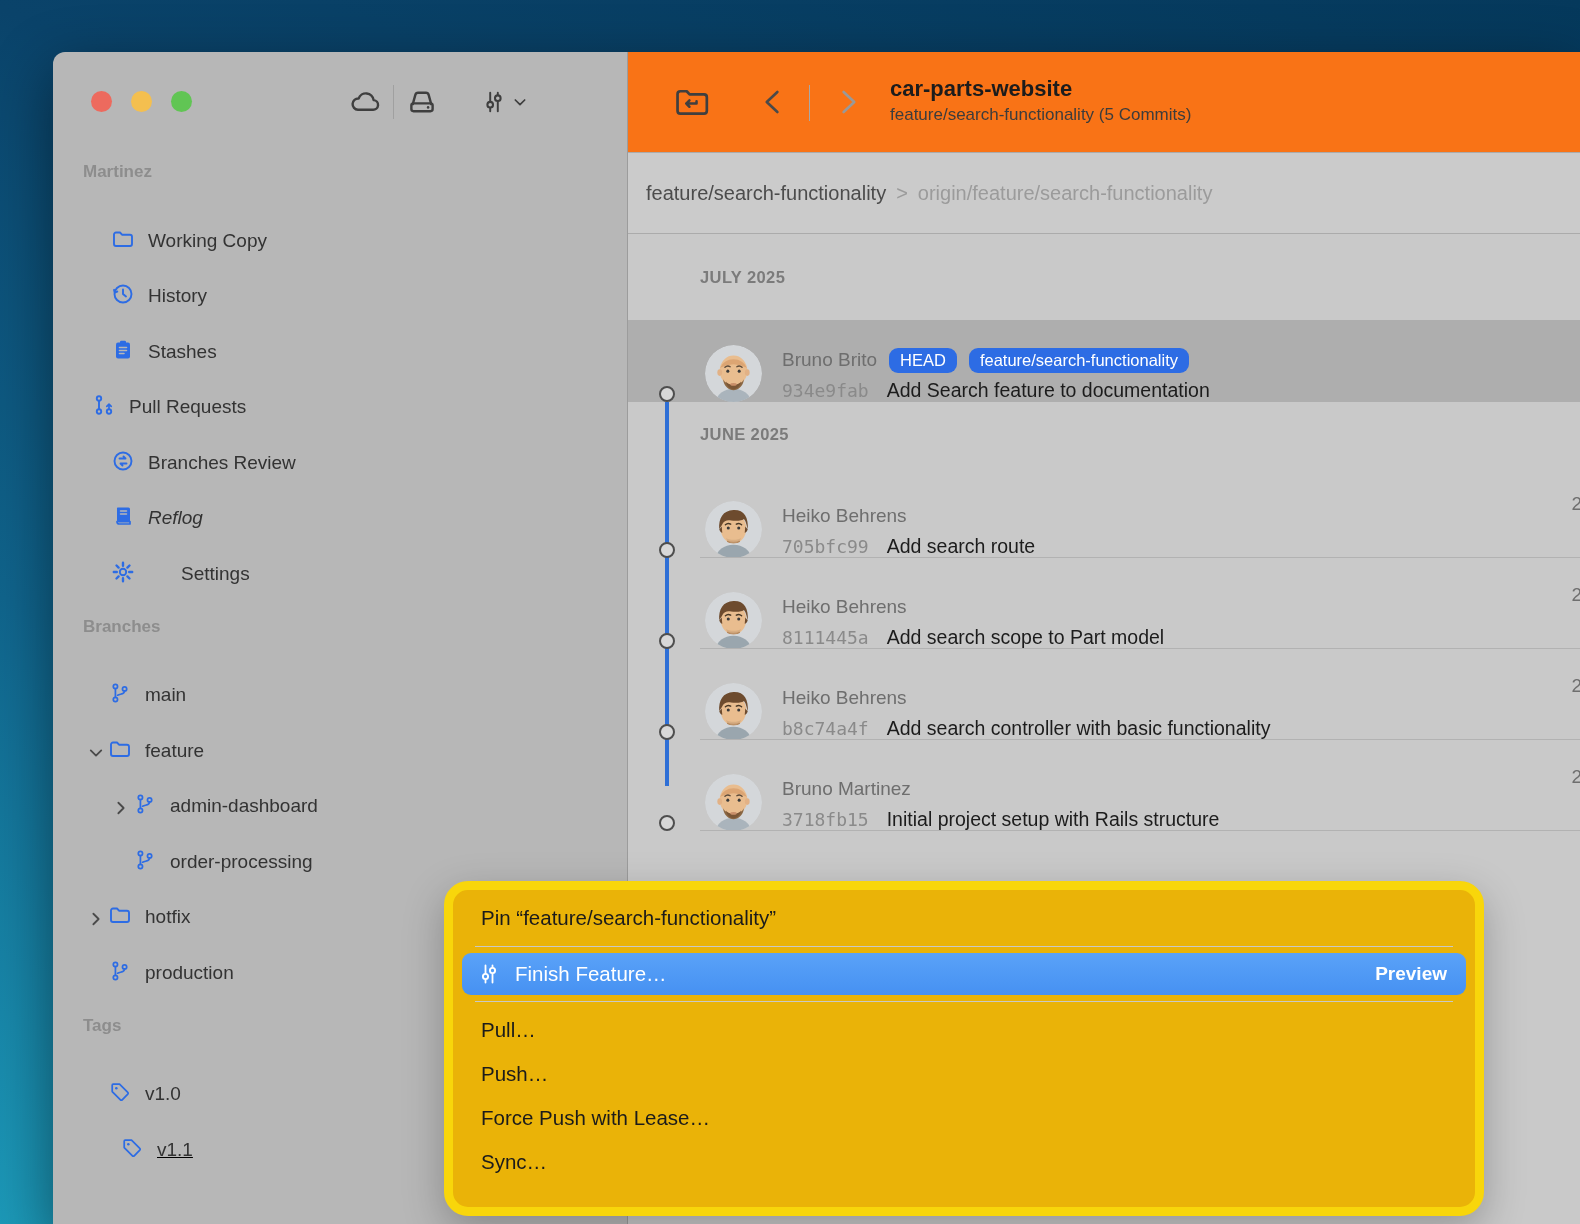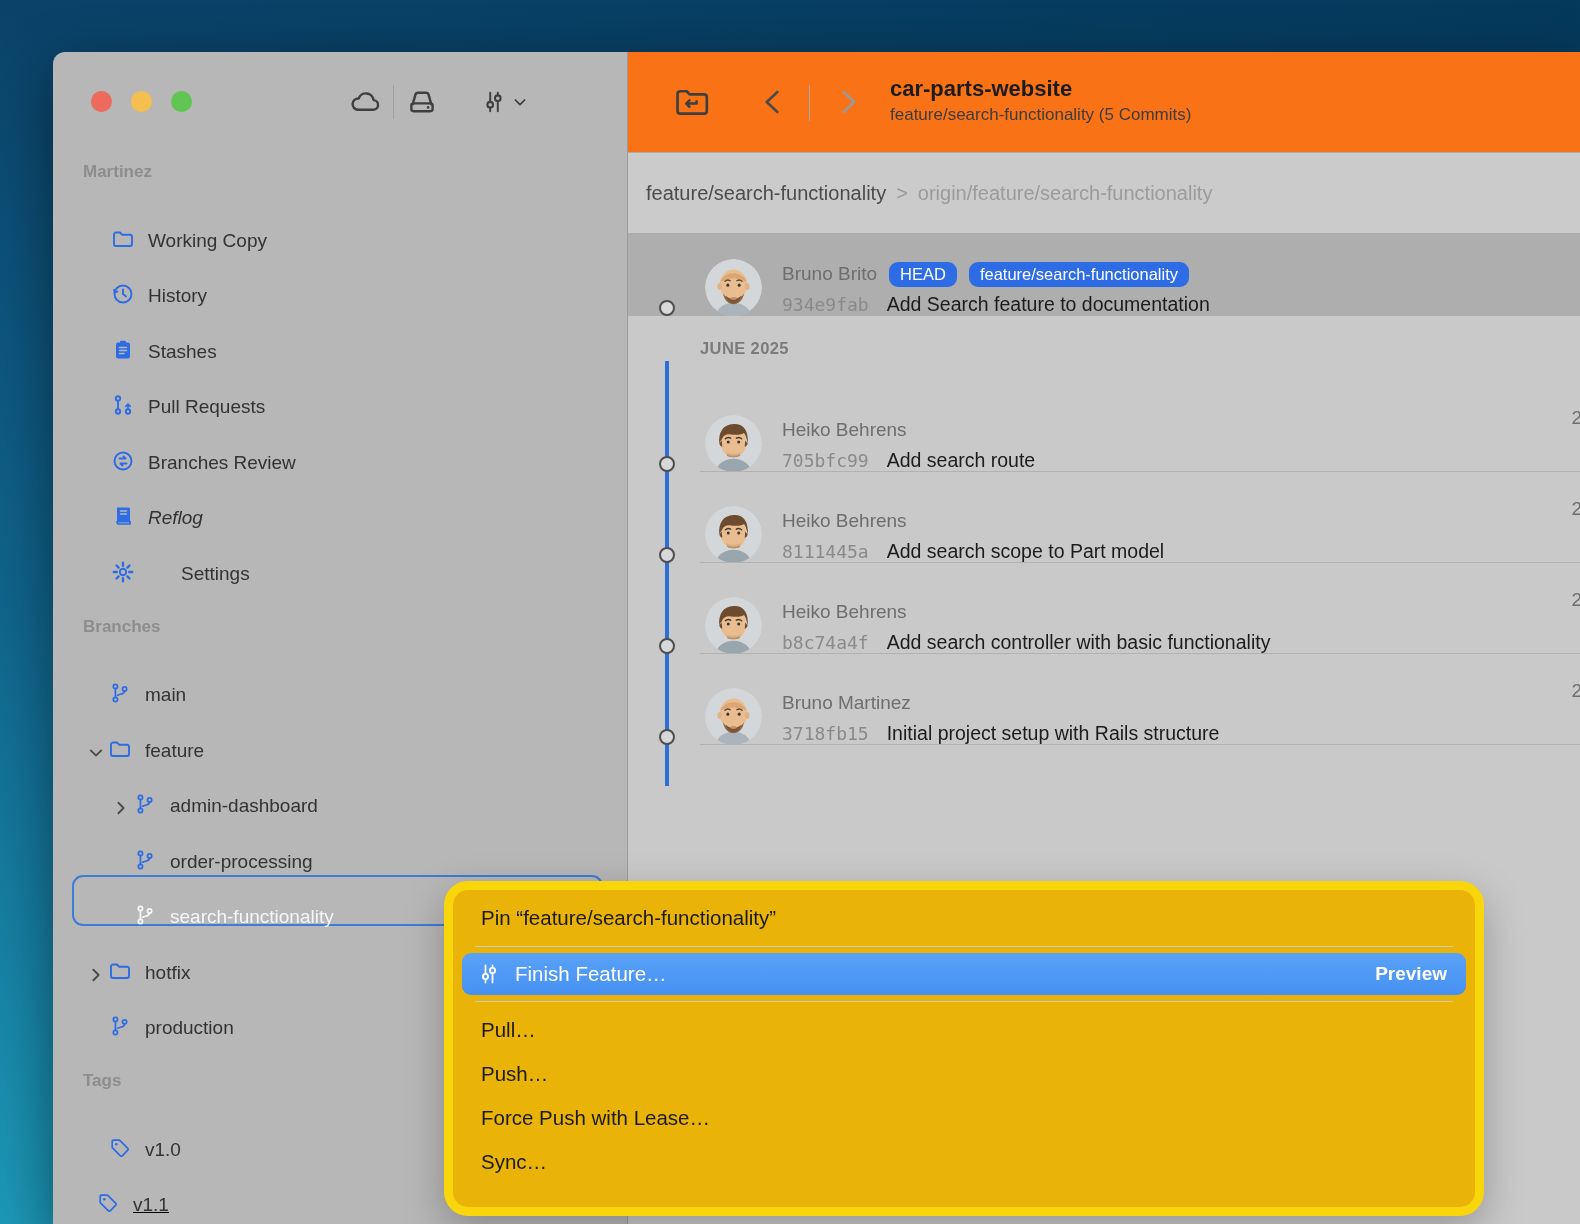--- a/index.html
+++ b/index.html
@@ -148,21 +148,21 @@
         <div class="nav-row" style="padding-left: 57px;">
           <span class="nicon">
             <svg width="24" height="24" viewBox="0 0 24 24" fill="none" stroke="currentColor" stroke-width="1.9" stroke-linecap="round" stroke-linejoin="round">
               <rect x="5" y="4.5" width="14" height="16" rx="2" fill="currentColor" stroke="none"></rect>
               <rect x="9" y="2.8" width="6" height="3.4" rx="1.2" fill="currentColor" stroke="none"></rect>
               <path d="M8.5 9.5h7M8.5 12.5h7M8.5 15.5h4.5" stroke="#b7b7b7" stroke-width="1.6"></path>
             </svg>
           </span>
           <span class="nlabel">Stashes</span>
         </div>
-        <div class="nav-row" style="padding-left: 57px;">
+        <div class="nav-row" style="padding-left: 38px;">
           <span class="nicon">
             <svg width="24" height="24" viewBox="0 0 24 24" fill="none" stroke="currentColor" stroke-width="1.9" stroke-linecap="round" stroke-linejoin="round">
               <circle cx="7" cy="5.5" r="2.2"></circle>
               <circle cx="7" cy="18.5" r="2.2"></circle>
               <path d="M7 7.7v8.6"></path>
               <circle cx="17" cy="18.5" r="2.2"></circle>
               <path d="M17 16.3v-5.1m0 0-2.2 2.2M17 11.2l2.2 2.2" stroke-width="1.7"></path>
             </svg>
           </span>
           <span class="nlabel">Pull Requests</span>
@@ -242,70 +242,57 @@
           <span class="nicon">
             <svg width="22" height="22" viewBox="0 0 24 24" fill="none" stroke="currentColor" stroke-width="1.9" stroke-linecap="round" stroke-linejoin="round">
               <circle cx="7" cy="5" r="2.3"></circle>
               <circle cx="7" cy="19" r="2.3"></circle>
               <circle cx="17" cy="7.5" r="2.3"></circle>
               <path d="M7 7.3v9.4M17 9.8c0 3.5-4 3-7.6 4.6"></path>
             </svg>
           </span>
           <span class="nlabel">order-processing</span>
         </div>
-        <div class="nav-row selected" style="padding-left: 57px;">
-          <span class="sel-pill"><span class="sel-fill"></span></span>
+        <div class="nav-row" style="padding-left: 32px;">
+          <span class="chev">
+            <svg width="18" height="18" viewBox="0 0 24 24" fill="none" stroke="currentColor" stroke-width="1.9" stroke-linecap="round" stroke-linejoin="round">
+              <path d="M8.5 5l7 7-7 7" stroke-width="2.4"></path>
+            </svg>
+          </span>
+          <span class="nicon">
+            <svg width="24" height="24" viewBox="0 0 24 24" fill="none" stroke="currentColor" stroke-width="1.9" stroke-linecap="round" stroke-linejoin="round">
+              <path d="M3 7.5c0-1.1.9-2 2-2h4l2 2.2h8c1.1 0 2 .9 2 2V17c0 1.1-.9 2-2 2H5c-1.1 0-2-.9-2-2z"></path>
+            </svg>
+          </span>
+          <span class="nlabel">hotfix</span>
+        </div>
+        <div class="nav-row" style="padding-left: 32px;">
           <span class="chev"></span>
           <span class="nicon">
             <svg width="22" height="22" viewBox="0 0 24 24" fill="none" stroke="currentColor" stroke-width="1.9" stroke-linecap="round" stroke-linejoin="round">
               <circle cx="7" cy="5" r="2.3"></circle>
               <circle cx="7" cy="19" r="2.3"></circle>
               <circle cx="17" cy="7.5" r="2.3"></circle>
               <path d="M7 7.3v9.4M17 9.8c0 3.5-4 3-7.6 4.6"></path>
             </svg>
           </span>
-          <span class="nlabel">search-functionality</span>
-        </div>
-        <div class="nav-row" style="padding-left: 32px;">
-          <span class="chev">
-            <svg width="18" height="18" viewBox="0 0 24 24" fill="none" stroke="currentColor" stroke-width="1.9" stroke-linecap="round" stroke-linejoin="round">
-              <path d="M8.5 5l7 7-7 7" stroke-width="2.4"></path>
-            </svg>
-          </span>
-          <span class="nicon">
-            <svg width="24" height="24" viewBox="0 0 24 24" fill="none" stroke="currentColor" stroke-width="1.9" stroke-linecap="round" stroke-linejoin="round">
-              <path d="M3 7.5c0-1.1.9-2 2-2h4l2 2.2h8c1.1 0 2 .9 2 2V17c0 1.1-.9 2-2 2H5c-1.1 0-2-.9-2-2z"></path>
-            </svg>
-          </span>
-          <span class="nlabel">hotfix</span>
-        </div>
-        <div class="nav-row" style="padding-left: 32px;">
-          <span class="chev"></span>
-          <span class="nicon">
-            <svg width="22" height="22" viewBox="0 0 24 24" fill="none" stroke="currentColor" stroke-width="1.9" stroke-linecap="round" stroke-linejoin="round">
-              <circle cx="7" cy="5" r="2.3"></circle>
-              <circle cx="7" cy="19" r="2.3"></circle>
-              <circle cx="17" cy="7.5" r="2.3"></circle>
-              <path d="M7 7.3v9.4M17 9.8c0 3.5-4 3-7.6 4.6"></path>
-            </svg>
-          </span>
           <span class="nlabel">production</span>
         </div>
         <div class="nav-header gap">Tags</div>
         <div class="nav-row" style="padding-left: 32px;">
           <span class="chev"></span>
           <span class="nicon">
             <svg width="22" height="22" viewBox="0 0 24 24" fill="none" stroke="currentColor" stroke-width="1.9" stroke-linecap="round" stroke-linejoin="round">
               <path d="M3.5 11.5v-7a1 1 0 0 1 1-1h7L20.5 12.5a1.3 1.3 0 0 1 0 1.9l-6.1 6.1a1.3 1.3 0 0 1-1.9 0z"></path>
               <circle cx="8" cy="8" r="1.4" fill="currentColor" stroke="none"></circle>
             </svg>
           </span>
           <span class="nlabel">v1.0</span>
         </div>
-        <div class="nav-row" style="padding-left: 20px; text-decoration: underline;">
+        <div class="nav-row" style="padding-left: 44px; text-decoration: underline;">
           <span class="chev"></span>
           <span class="nicon">
             <svg width="22" height="22" viewBox="0 0 24 24" fill="none" stroke="currentColor" stroke-width="1.9" stroke-linecap="round" stroke-linejoin="round">
               <path d="M3.5 11.5v-7a1 1 0 0 1 1-1h7L20.5 12.5a1.3 1.3 0 0 1 0 1.9l-6.1 6.1a1.3 1.3 0 0 1-1.9 0z"></path>
               <circle cx="8" cy="8" r="1.4" fill="currentColor" stroke="none"></circle>
             </svg>
           </span>
           <span class="nlabel">v1.1</span>
         </div>
       </div>
@@ -338,20 +325,21 @@
     </div>
 
     <div class="crumbbar">
       <span class="crumb-cur">feature/search-functionality</span>
       <span class="crumb-sep">&gt;</span>
       <span class="crumb-track">origin/feature/search-functionality</span>
     </div>
 
     <div class="list" id="commit-list">
       <div class="timeline" id="timeline" style="top: 127px; height: 424.5px;"></div>
+    <div class="month">JULY 2025</div>
         <div class="commit first selected">
           <span class="node"></span>
           <span class="avatar">
             <svg width="57" height="57" viewBox="0 0 60 60">
       <circle cx="30" cy="30" r="30" fill="#d4d7da"></circle>
       <path d="M12 60a18 14 0 0 1 36 0z" fill="#aab4bc"></path>
       <ellipse cx="30" cy="27" rx="14.5" ry="16" fill="#e9bd8f"></ellipse>
       <path d="M16 24a14.5 12 0 0 1 28 0 30 30 0 0 0-28 0z" fill="#dca573"></path>
       <ellipse cx="15.5" cy="29" rx="2.5" ry="3.5" fill="#e2b185"></ellipse>
       <ellipse cx="44.5" cy="29" rx="2.5" ry="3.5" fill="#e2b185"></ellipse>

